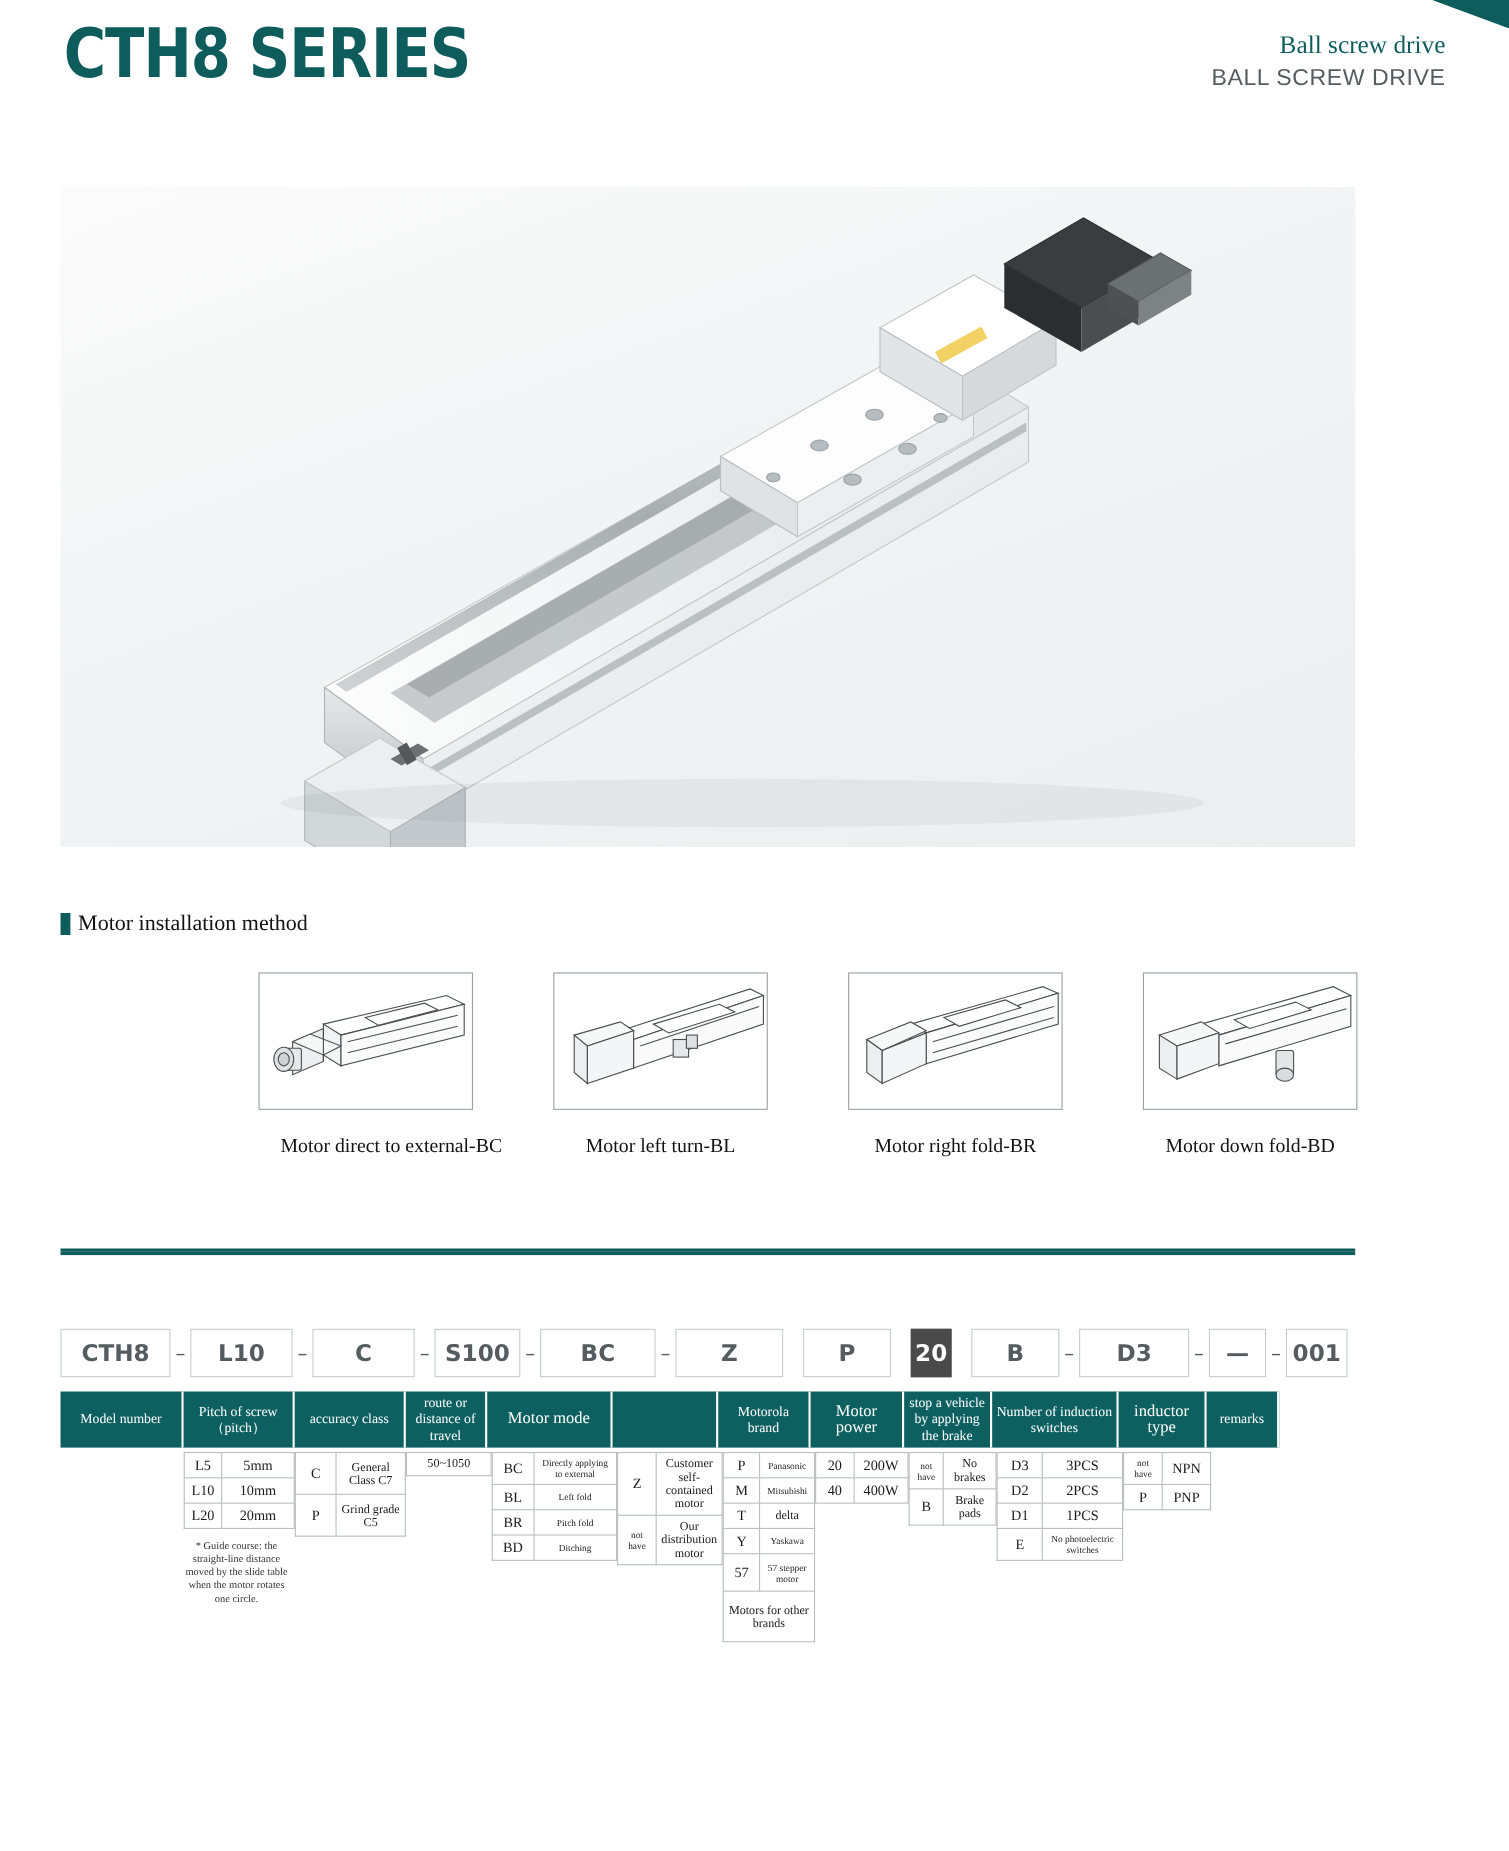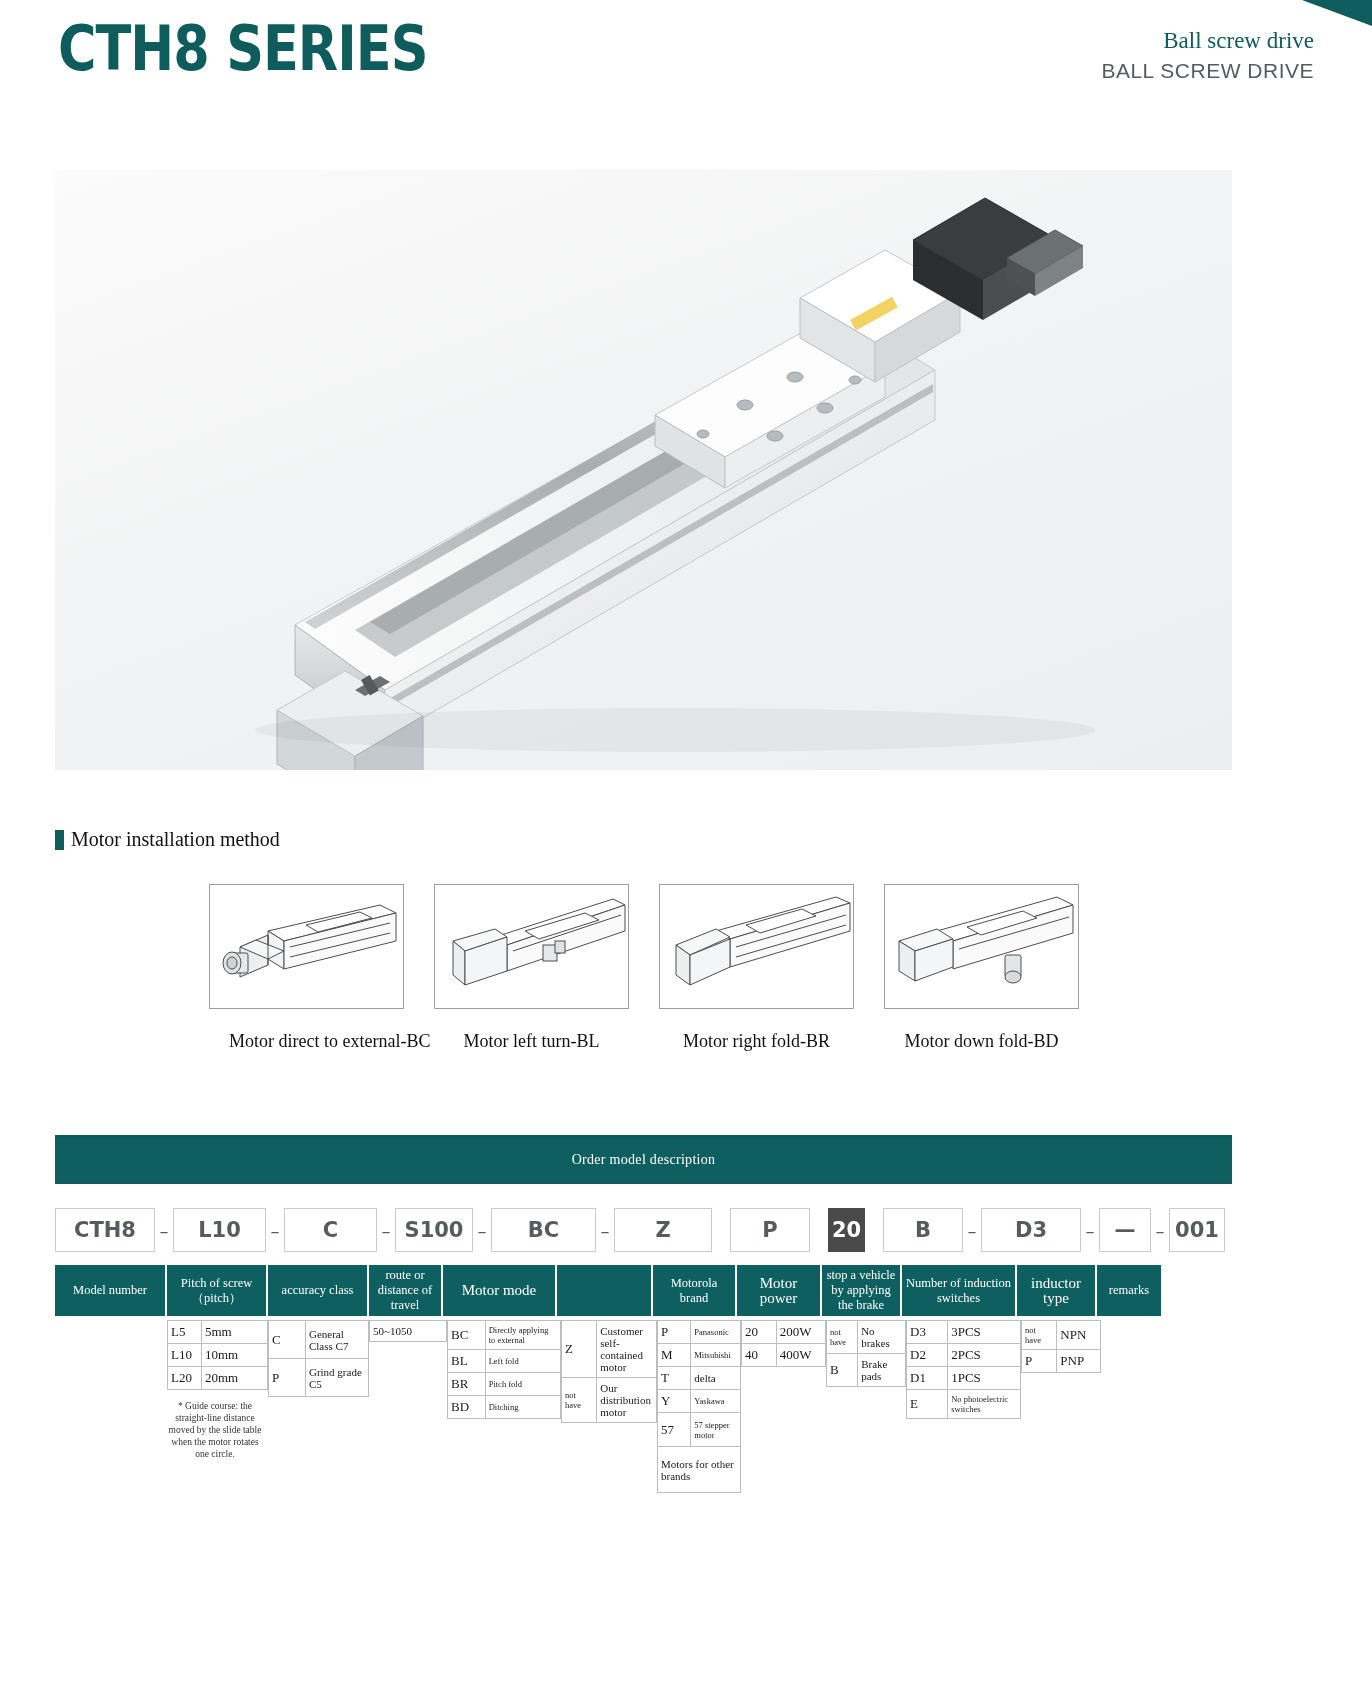--- a/index.html
+++ b/index.html
@@ -83,22 +83,22 @@
     background: #0e5c5c;
     display: inline-block;
   }
 
   
   .cards {
     position: absolute;
     top: 884px; left: 54px;
     width: 1180px;
     display: flex;
-    justify-content: center;
-    gap: 30px;
+    justify-content: flex-end;
+    gap: 73px;
   }
   .card { width: 195px; }
   .card-box {
     width: 195px; height: 125px;
     border: 1px solid #9aa0a3;
     background: #fff;
     overflow: hidden;
   }
   .card-cap {
     margin-top: 22px;
@@ -192,21 +192,21 @@
     top: 1320px; left: 55px;
     width: 1177px;
     display: flex;
     align-items: flex-start;
   }
   .opt-col { display: flex; flex-direction: column; }
   .opt-tbl { border-collapse: collapse; font-size: 13px; }
   .opt-tbl td {
     border: 1px solid #b9bec1;
     padding: 4px 3px;
-    text-align: left;
+    text-align: center;
     vertical-align: middle;
     background: #fff;
     line-height: 14px;
   }
   .opt-tbl td.k { width: 34px; }
   .opt-tbl td.tiny { font-size: 8.5px; line-height: 10px; }
   .opt-tbl td.sm { font-size: 11px; line-height: 12px; }
   .note {
     font-size: 9.5px;
     line-height: 12px;
@@ -387,21 +387,20 @@
           <ellipse cx="128" cy="92" rx="8" ry="6" fill="#d8dcde"></ellipse>
         </g>
       </svg>
     </div>
     <div class="card-cap">Motor down fold-BD</div>
   </div>
 </div>
 
 <div class="order">
   <div class="order-top-rule"></div>
-  <div class="order-title">Order model description</div>
   <div class="order-bottom-rule"></div>
 </div>
 
 <div class="code-row">
   <div class="code-box" style="width:100px">CTH8</div>
   <div class="dash">–</div>
   <div class="code-box" style="width:93px">L10</div>
   <div class="dash">–</div>
   <div class="code-box" style="width:93px">C</div>
   <div class="dash">–</div>

